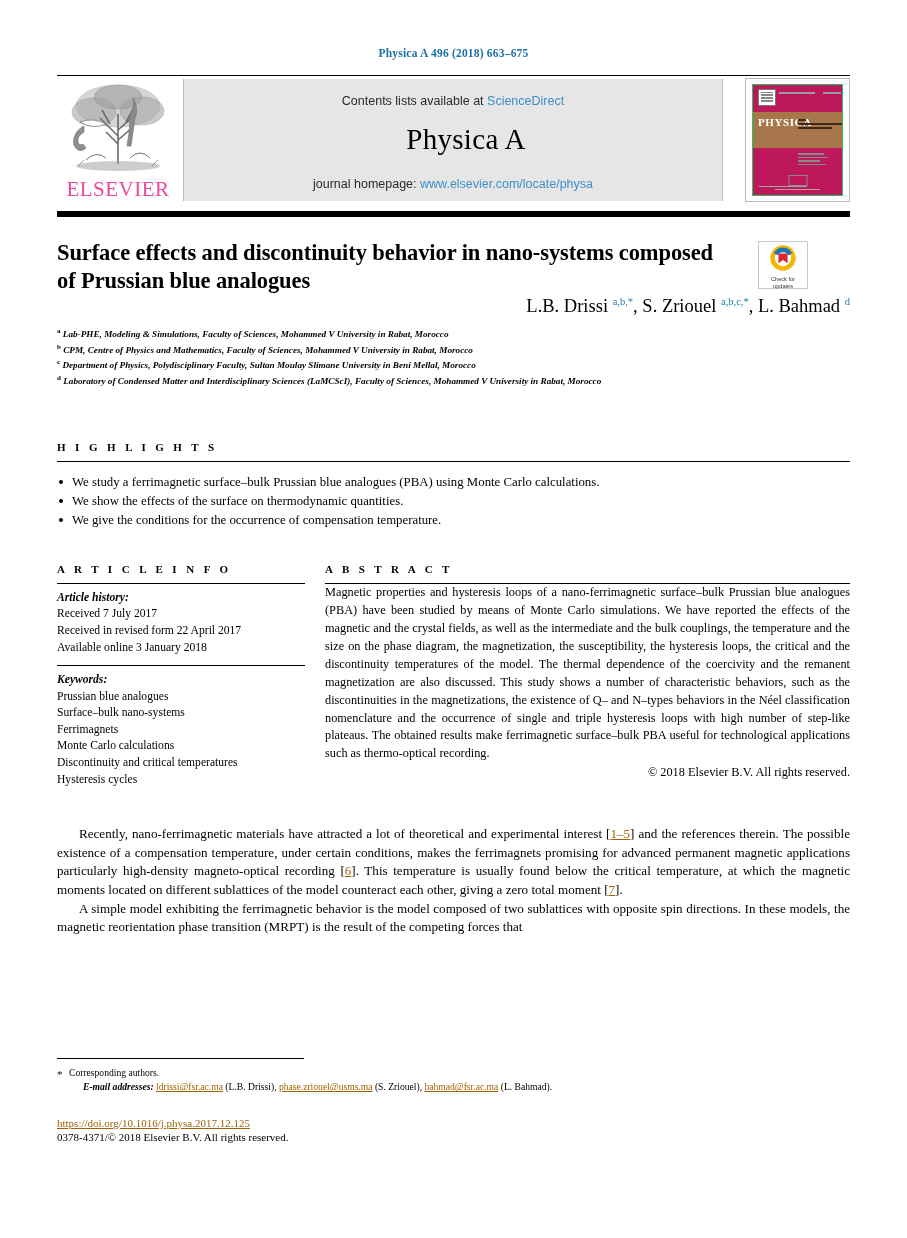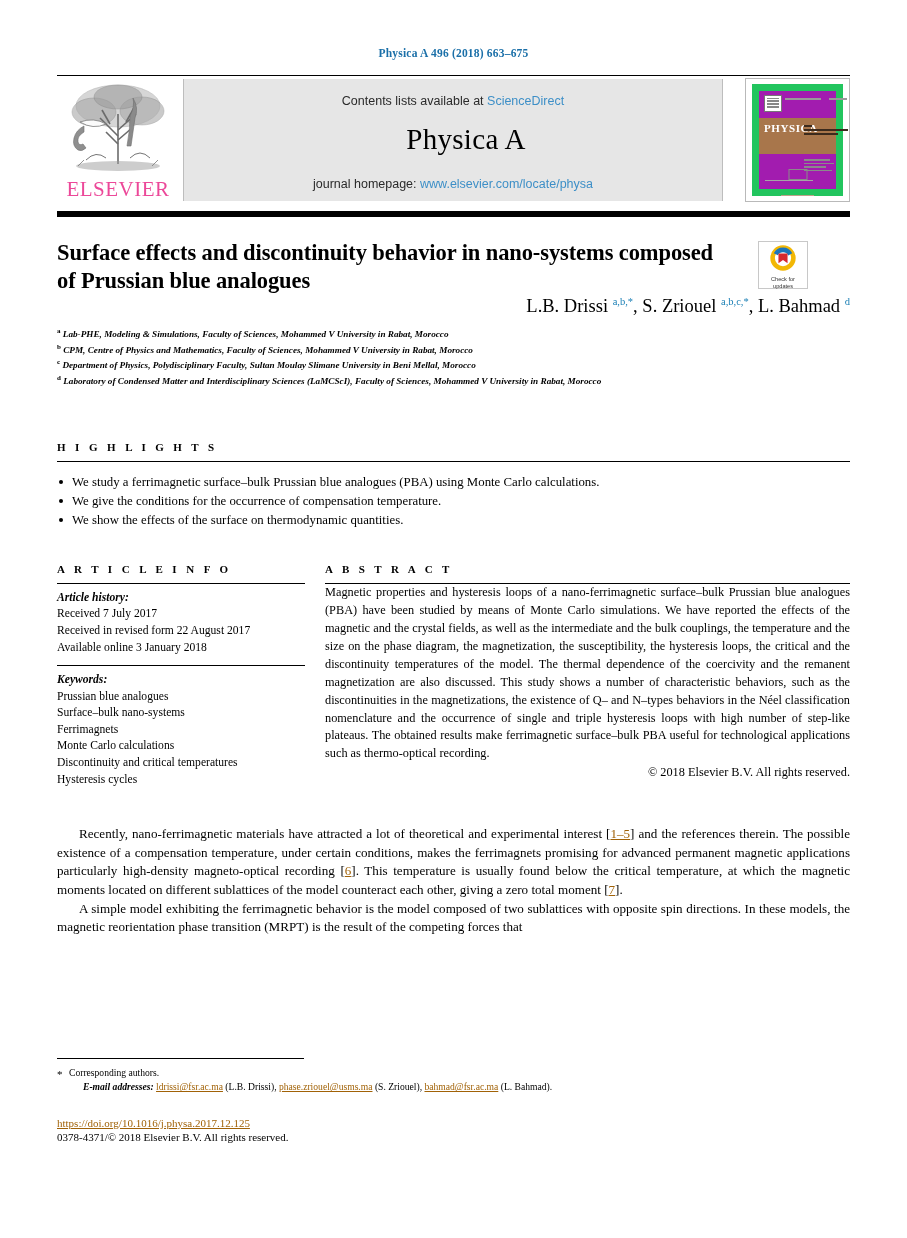--- a/index.html
+++ b/index.html
@@ -109,22 +109,22 @@
     width: 105px;
     height: 124px;
     border: 1px solid #b9b9b9;
     background: #fff;
     box-sizing: border-box;
     overflow: hidden;
   }
   .cover-inner {
     position: absolute;
     left: 6px; top: 5px; right: 6px; bottom: 5px;
-    background: #a21caf;
-    border: 7px solid #22c55e;
+    background: #be185d;
+    border: 1px solid #22c55e;
   }
   .cov-minilogo {
     position:absolute; left:5px; top:4px; width:16px; height:15px;
     border:1px solid #777; background:#fff;
   }
   .cov-minilogo i {
     display:block; height:1.3px; background:#888; margin:1.6px 2px 0 2px;
   }
   .cov-tinytext {
     position:absolute; height:1.6px; background:#9a9a9a;
@@ -457,34 +457,34 @@
       <div><sup>c</sup> <span>Department of Physics, Polydisciplinary Faculty, Sultan Moulay Slimane University in Beni Mellal, Morocco</span></div>
       <div><sup>d</sup> <span>Laboratory of Condensed Matter and Interdisciplinary Sciences (LaMCScI), Faculty of Sciences, Mohammed V University in Rabat, Morocco</span></div>
     </div>
   </div>
 
   <div class="hl-wrap">
     <div class="sec-label">H I G H L I G H T S</div>
     <div class="hl-rule"></div>
     <ul class="highlights">
       <li>We study a ferrimagnetic surface–bulk Prussian blue analogues (PBA) using Monte Carlo calculations.</li>
+      <li>We show the effects of the surface on thermodynamic quantities.</li>
       <li>We give the conditions for the occurrence of compensation temperature.</li>
-      <li>We show the effects of the surface on thermodynamic quantities.</li>
     </ul>
   </div>
 
   <div class="two-col">
 
     <div class="col-info">
       <div class="sec-label">A R T I C L E   I N F O</div>
       <div class="info-rule"></div>
       <div class="info-body">
         <div class="ital">Article history:</div>
         <div>Received 7 July 2017</div>
-        <div>Received in revised form 22 August 2017</div>
+        <div>Received in revised form 22 April 2017</div>
         <div>Available online 3 January 2018</div>
       </div>
       <div class="info-rule-thin"></div>
       <div class="info-body">
         <div class="kw-head">Keywords:</div>
         <div>Prussian blue analogues</div>
         <div>Surface–bulk nano-systems</div>
         <div>Ferrimagnets</div>
         <div>Monte Carlo calculations</div>
         <div>Discontinuity and critical temperatures</div>

